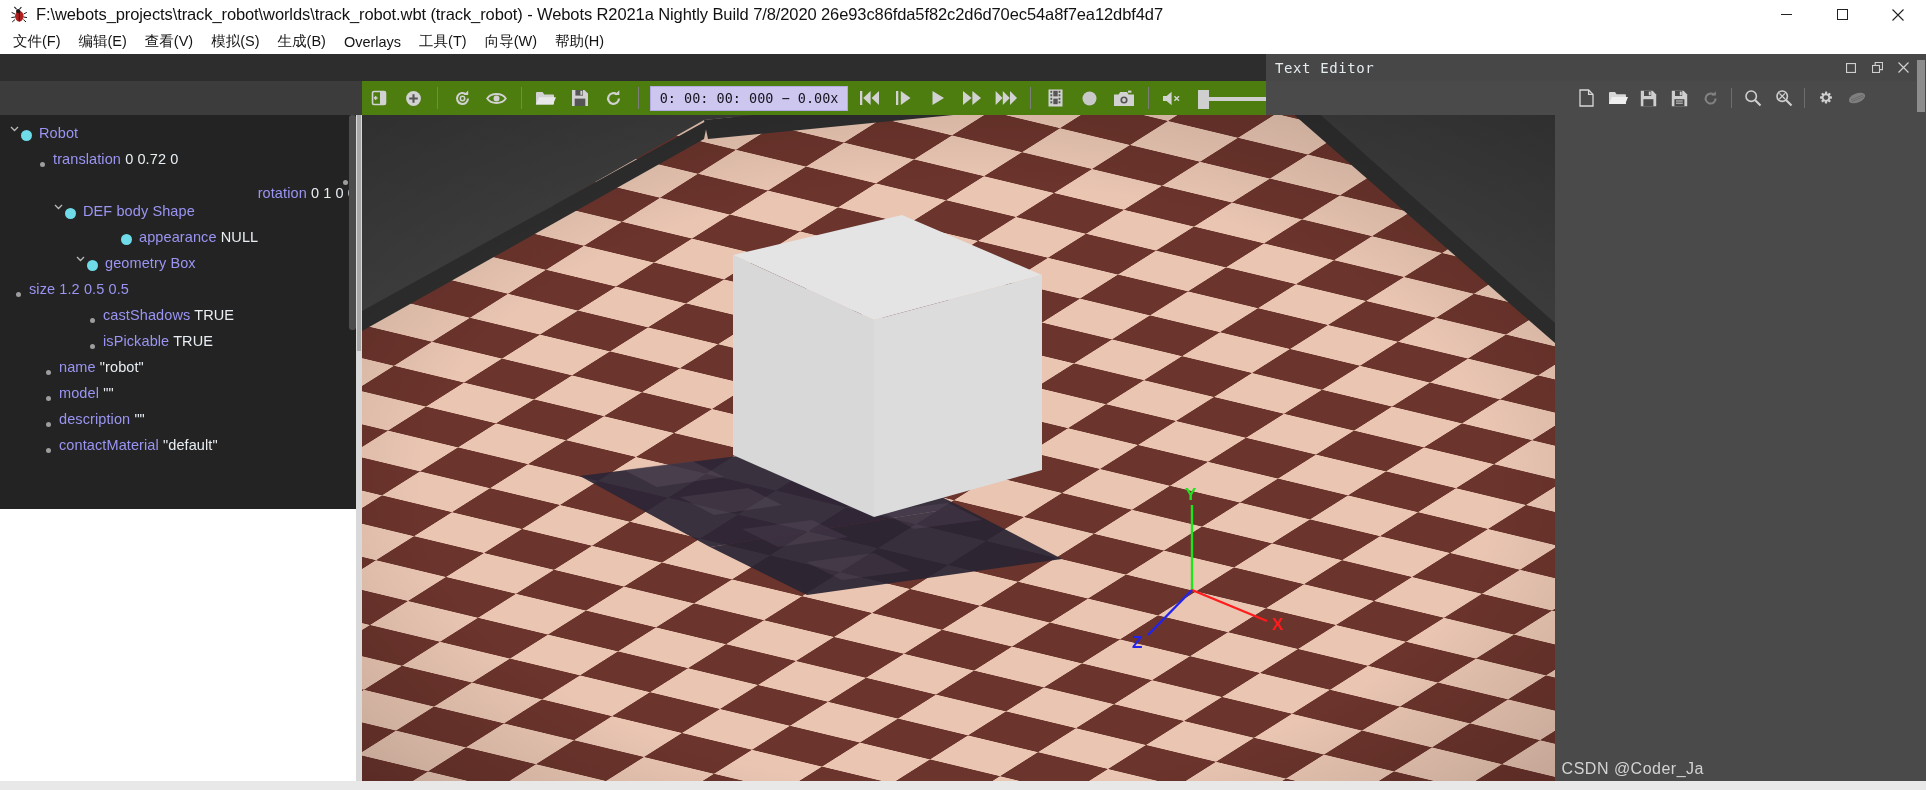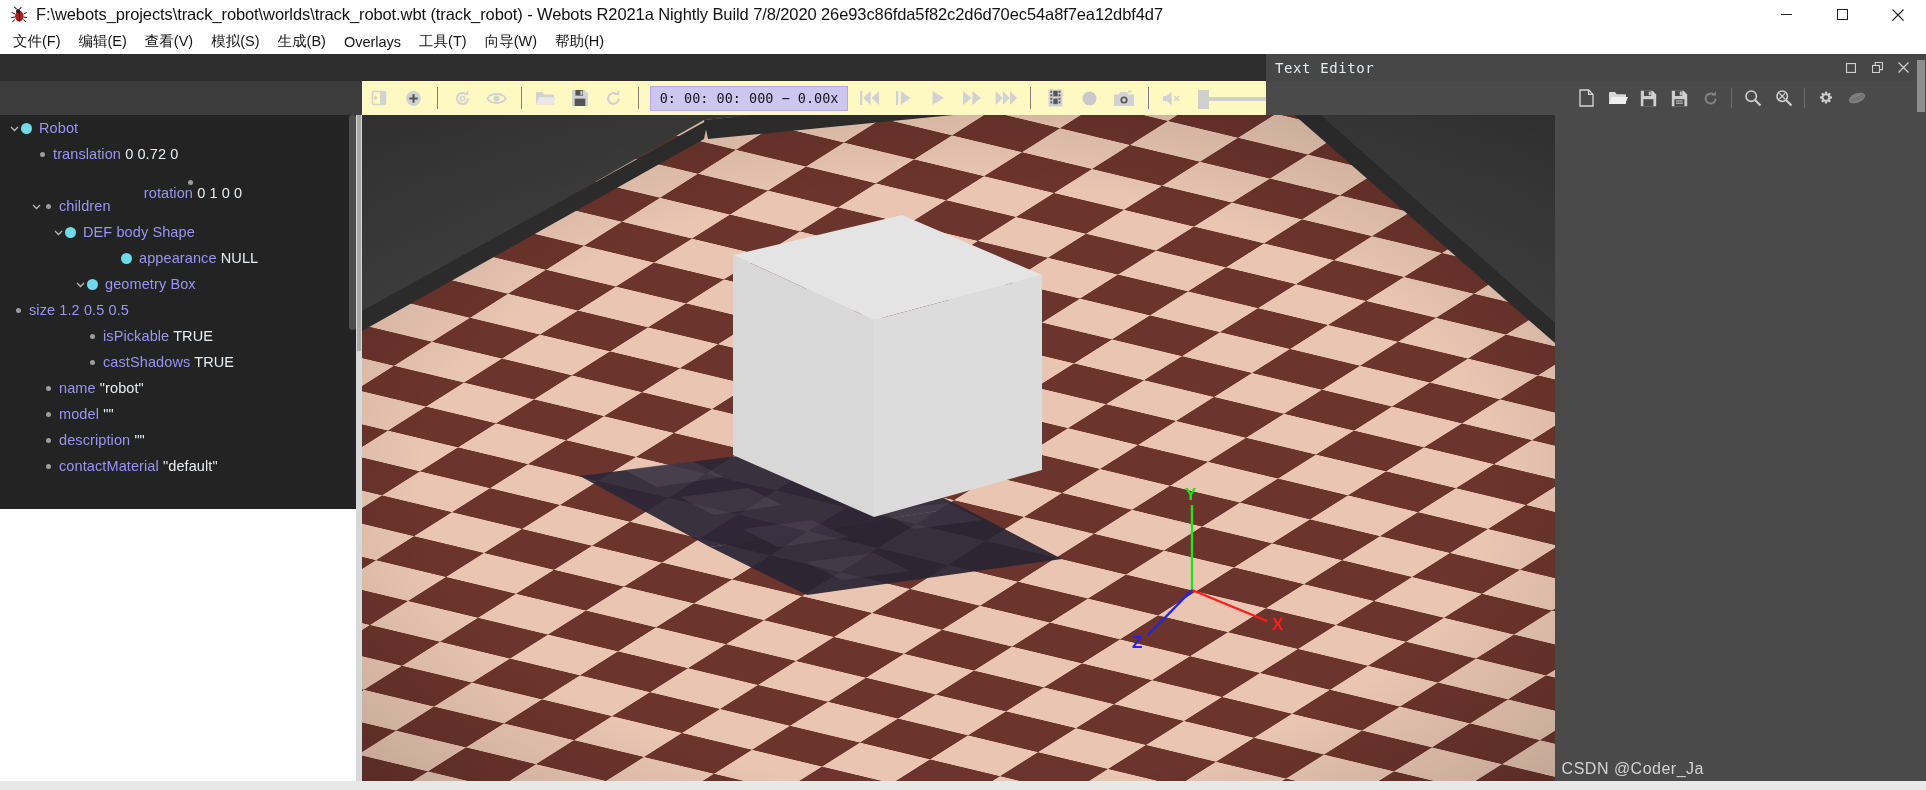--- a/index.html
+++ b/index.html
@@ -49,21 +49,21 @@
   .ph-spacer{flex:1;}
   .ph-btn{width:26px;height:27px;display:flex;align-items:center;justify-content:center;}
 
   #simview-header{left:0;top:54px;width:1266px;}
   #texted-header{left:1266px;top:54px;width:660px;}
   .hdr-sep{position:absolute;left:1266px;top:54px;width:2px;height:27px;background:#2d2d2d;}
 
   
   .sim-toolbar{
     position:absolute;left:362px;top:81px;width:904px;height:34px;
-    background:#fef9c3;display:flex;align-items:center;
+    background:#4d7c0f;display:flex;align-items:center;
   }
   .tool-btn{
     width:42px;height:34px;display:flex;align-items:center;justify-content:center;
   }
   .tool-sep{width:1px;height:22px;background:#7d7d7d;margin:0 7px;}
   .time-field{
     height:23px;background:#cdc6ef;border:1px solid #b3a8e0;
     display:flex;align-items:center;justify-content:center;
     font-family:"DejaVu Sans Mono","Liberation Mono",monospace;
     font-size:13.5px;color:#16141f;padding:0 9px;white-space:nowrap;margin:0 4px;
@@ -76,21 +76,21 @@
   .sim-toolbar-left{
     position:absolute;left:0;top:81px;width:362px;height:34px;background:#3c3c3c;
   }
 
   
   .tree-panel{
     position:absolute;left:0;top:115px;width:356px;height:394px;
     background:#232323;overflow:hidden;
   }
   .tree-row{
-    position:relative;height:26px;display:flex;align-items:center;white-space:nowrap;
+    position:relative;height:26px;display:flex;align-items:flex-end;white-space:nowrap;
   }
   .twisty{
     width:13px;height:26px;display:flex;align-items:center;justify-content:center;
     flex:0 0 13px;
   }
   .twisty svg{display:block;}
   .bullet-node{
     width:11px;height:11px;border-radius:50%;background:#6fdbe8;
     flex:0 0 11px;margin-right:7px;
   }
@@ -370,29 +370,20 @@
       <div class="tree-row" style="padding-left: 24px;">
         <div class="twisty"></div>
         <div class="bullet-field"></div>
         <div class="tree-label"><span class="k">translation</span><span class="v"> </span><span class="v">0 0.72 0</span></div>
       </div>
       <div class="tree-row" style="padding-left: 30px; flex-direction: column;">
         <div class="twisty"></div>
         <div class="bullet-field"></div>
         <div class="tree-label"><span class="k">rotation</span><span class="v"> </span><span class="v">0 1 0 0</span></div>
       </div>
-      <div class="tree-row" style="padding-left: 30px;">
-        <div class="twisty">
-          <svg width="9" height="9" viewBox="0 0 9 9">
-            <path d="M1 3 L4.5 6.5 L8 3" fill="none" stroke="#b9b9b9" stroke-width="1.3"></path>
-          </svg>
-        </div>
-        <div class="bullet-field"></div>
-        <div class="tree-label"><span class="k">children</span></div>
-      </div>
       <div class="tree-row" style="padding-left: 52px;">
         <div class="twisty">
           <svg width="9" height="9" viewBox="0 0 9 9">
             <path d="M1 3 L4.5 6.5 L8 3" fill="none" stroke="#b9b9b9" stroke-width="1.3"></path>
           </svg>
         </div>
         <div class="bullet-node"></div>
         <div class="tree-label all-key"><span class="k">DEF body Shape</span></div>
       </div>
       <div class="tree-row" style="padding-left: 108px;">
@@ -410,26 +401,26 @@
         <div class="tree-label all-key"><span class="k">geometry</span><span class="k"> </span><span class="k">Box</span></div>
       </div>
       <div class="tree-row" style="">
         <div class="twisty"></div>
         <div class="bullet-field"></div>
         <div class="tree-label all-key"><span class="k">size</span><span class="k"> </span><span class="k">1.2 0.5 0.5</span></div>
       </div>
       <div class="tree-row" style="padding-left: 74px;">
         <div class="twisty"></div>
         <div class="bullet-field"></div>
+        <div class="tree-label"><span class="k">castShadows</span><span class="v"> </span><span class="v">TRUE</span></div>
+      </div>
+      <div class="tree-row" style="padding-left: 74px;">
+        <div class="twisty"></div>
+        <div class="bullet-field"></div>
         <div class="tree-label"><span class="k">isPickable</span><span class="v"> </span><span class="v">TRUE</span></div>
-      </div>
-      <div class="tree-row" style="padding-left: 74px;">
-        <div class="twisty"></div>
-        <div class="bullet-field"></div>
-        <div class="tree-label"><span class="k">castShadows</span><span class="v"> </span><span class="v">TRUE</span></div>
       </div>
       <div class="tree-row" style="padding-left: 30px;">
         <div class="twisty"></div>
         <div class="bullet-field"></div>
         <div class="tree-label"><span class="k">name</span><span class="v"> </span><span class="v">"robot"</span></div>
       </div>
       <div class="tree-row" style="padding-left: 30px;">
         <div class="twisty"></div>
         <div class="bullet-field"></div>
         <div class="tree-label"><span class="k">model</span><span class="v"> </span><span class="v">""</span></div>

